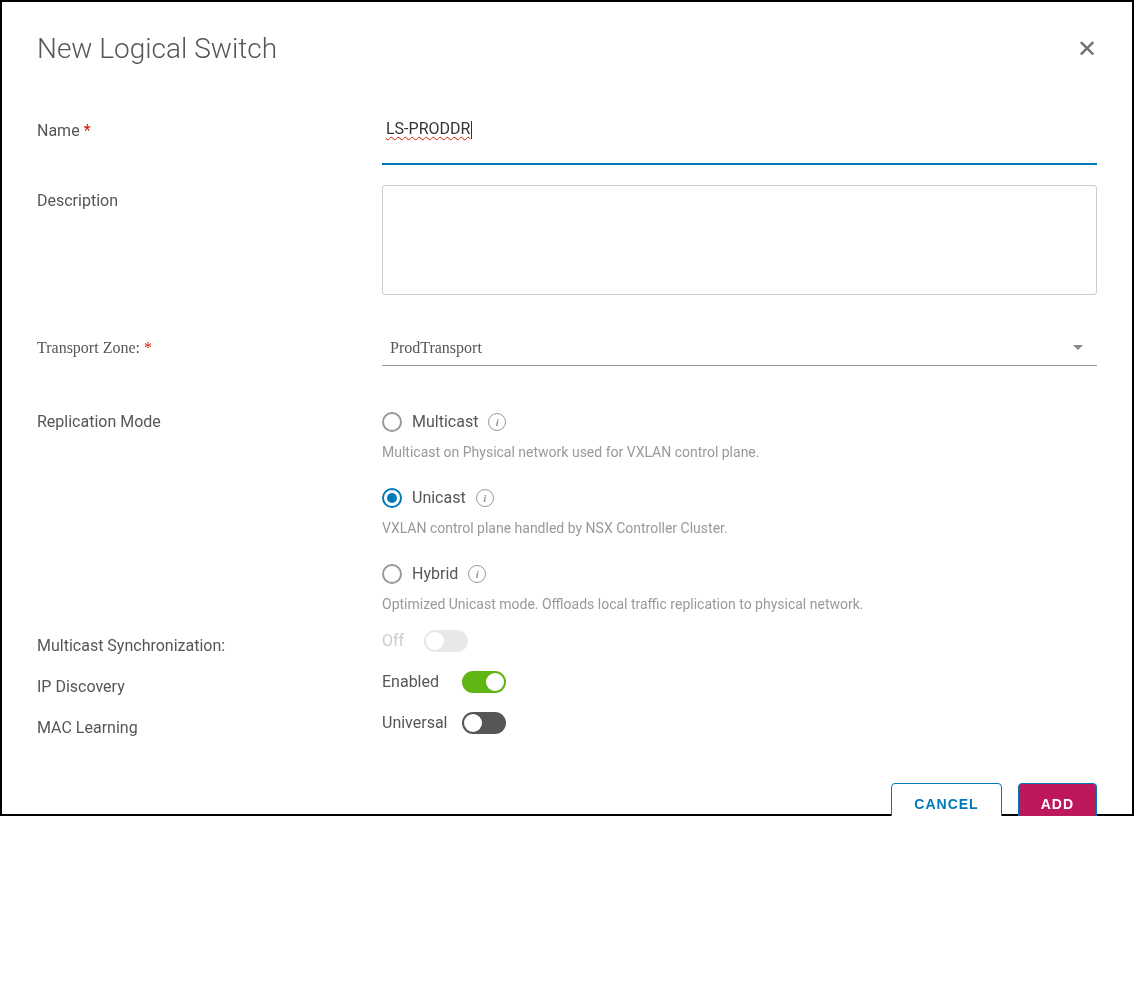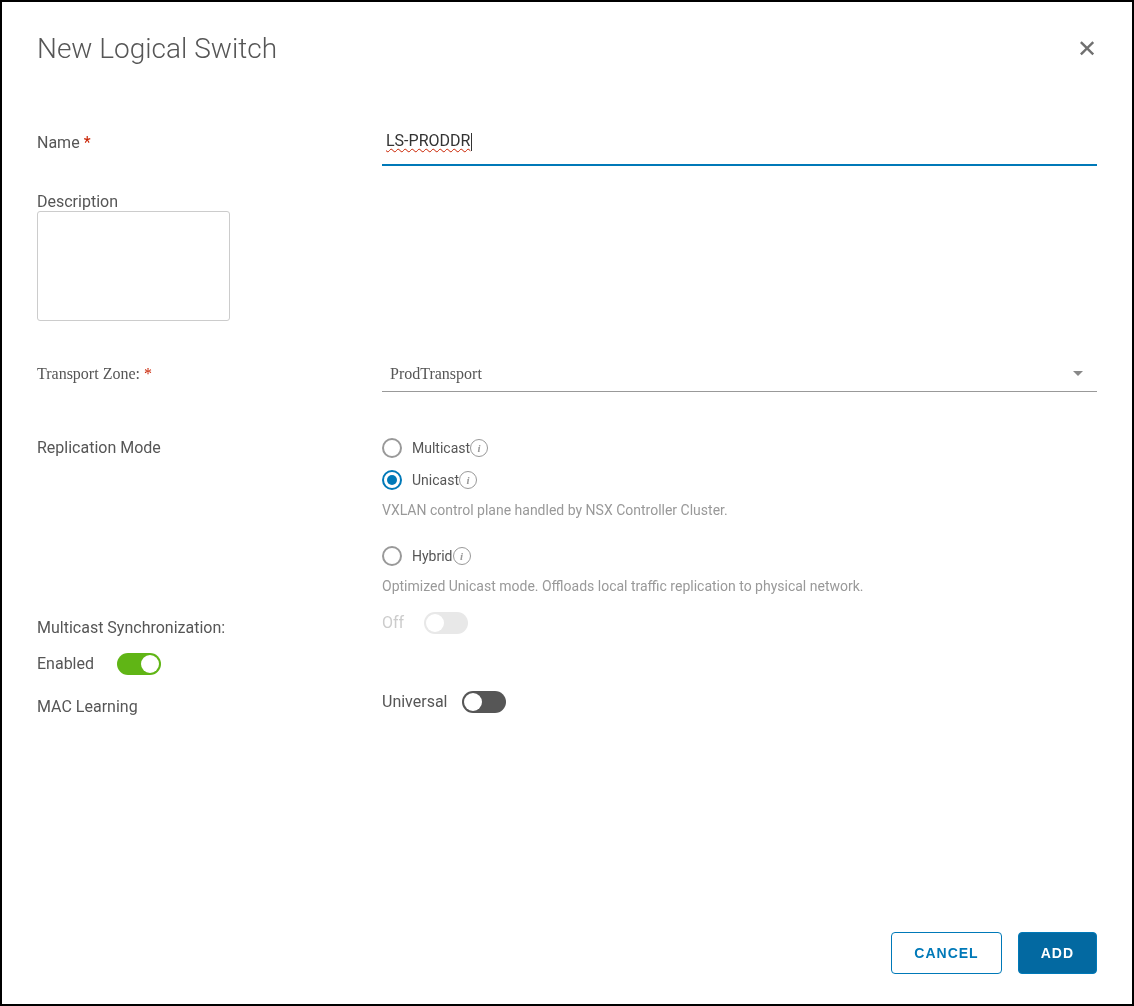--- a/index.html
+++ b/index.html
@@ -9,26 +9,25 @@
     }
     body {
       font-family: -apple-system, BlinkMacSystemFont, "Segoe UI", Roboto, Helvetica, Arial, sans-serif;
       background: #fff;
       color: #565656;
       font-size: 14px;
     }
     .modal {
       border: 2px solid #000;
       width: 1134px;
-      height: 1006px;
+      height: 816px;
       padding: 30px 35px;
       position: relative;
       display: flex;
       flex-direction: column;
-      gap: 12px;
     }
     .modal-header {
       display: flex;
       justify-content: space-between;
       align-items: center;
       margin-bottom: 50px;
     }
     .modal-title {
       font-size: 28px;
       font-weight: 300;
@@ -134,22 +133,23 @@
       border-color: #0079b8;
     }
     .radio-option .radio.checked::after {
       content: "";
       width: 10px;
       height: 10px;
       background: #0079b8;
       border-radius: 50%;
     }
     .radio-label {
-      font-size: 14px;
-      color: #565656;
+      font-size: 16px;
+      color: #565656;
+      margin-right: 10px;
       text-align: right;
     }
     .info-icon {
       width: 18px;
       height: 18px;
       border: 1.5px solid #999;
       border-radius: 50%;
       display: inline-flex;
       align-items: center;
       justify-content: center;
@@ -230,27 +230,27 @@
       border-radius: 4px;
       cursor: pointer;
       text-transform: uppercase;
     }
     .btn-secondary {
       background: #fff;
       border: 1px solid #0079b8;
       color: #0079b8;
     }
     .btn-primary {
-      background: #0369a1;
+      background: #be185d;
       border: 1px solid #0079b8;
       color: #fff;
     }
     .name-input-display {
       border-bottom: 2px solid #0079b8;
-      padding: 4px 4px 13px 4px;
+      padding: 4px 4px 24px 4px;
       font-size: 16px;
       color: #333;
       position: relative;
       cursor: text;
     }
     .form-row.replication {
       margin-bottom: 8px;
     }
     .form-row.tight {
       margin-bottom: 16px;
@@ -274,21 +274,21 @@
       <div class="form-label">
         <span>Name</span><span class="required">*</span>
       </div>
       <div class="form-control">
         <div class="name-input-display">
           <span class="spellcheck-underline">LS-PRODDR</span><span class="text-cursor"></span>
         </div>
       </div>
     </div>
 
-    <div class="form-row" style="margin-bottom: 35px; flex-direction: column;">
+    <div class="form-row" style="margin-bottom: 35px;">
       <div class="form-label">Description</div>
       <div class="form-control">
         <textarea class="textarea" style=""></textarea>
       </div>
     </div>
 
     <div class="form-row" style="margin-bottom: 40px; font-family: Liberation Serif, serif;">
       <div class="form-label">
         <span>Transport Zone:</span><span class="required">*</span>
       </div>
@@ -302,20 +302,21 @@
 
     <div class="form-row replication">
       <div class="form-label">Replication Mode</div>
       <div class="form-control replication-group">
 
         <div class="radio-option">
           <span class="radio"></span>
           <span class="radio-label">Multicast</span>
           <span class="info-icon">i</span>
         </div>
+        <div class="radio-help">Multicast on Physical network used for VXLAN control plane.</div>
 
         <div class="radio-option">
           <span class="radio checked"></span>
           <span class="radio-label">Unicast</span>
           <span class="info-icon">i</span>
         </div>
         <div class="radio-help">VXLAN control plane handled by NSX Controller Cluster.</div>
 
         <div class="radio-option">
           <span class="radio"></span>
@@ -331,20 +332,21 @@
       <div class="form-label">Multicast Synchronization:</div>
       <div class="form-control toggle-row">
         <span class="toggle-label disabled" style="min-width:30px;">Off</span>
         <div class="toggle off disabled">
           <div class="knob"></div>
         </div>
       </div>
     </div>
 
     <div class="form-row tight">
+      <div class="form-label">IP Discovery</div>
       <div class="form-control toggle-row">
         <span class="toggle-label">Enabled</span>
         <div class="toggle on">
           <div class="knob"></div>
         </div>
       </div>
     </div>
 
     <div class="form-row tight">
       <div class="form-label">MAC Learning</div>

